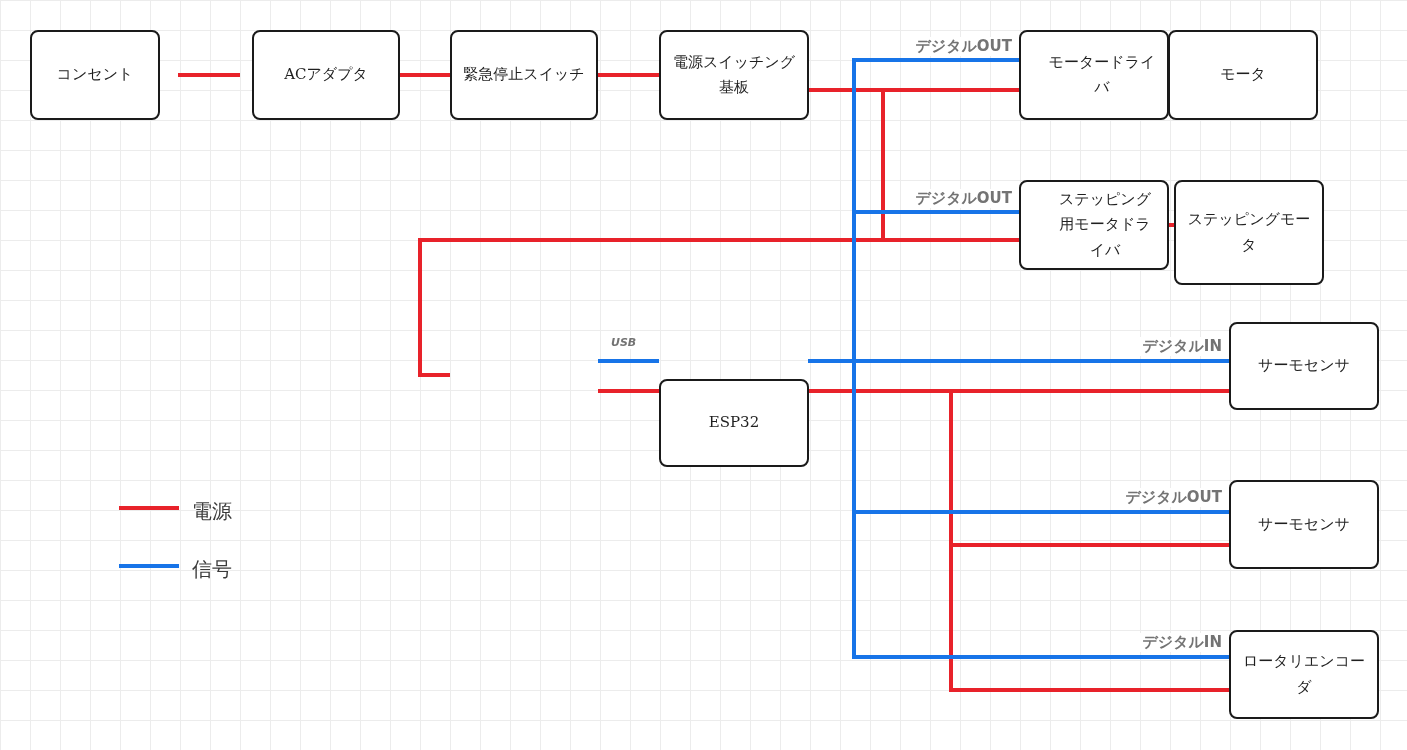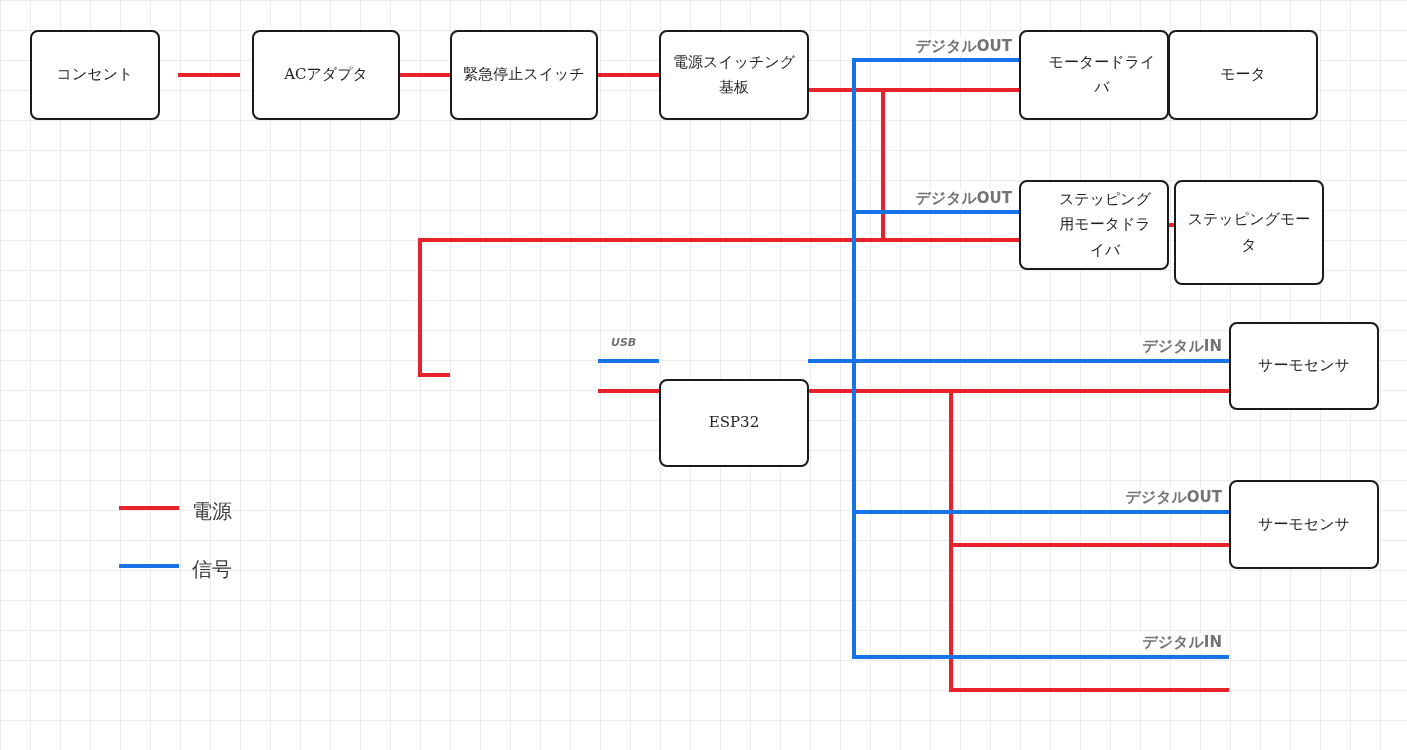--- a/index.html
+++ b/index.html
@@ -120,20 +120,21 @@
   <div class="node" id="n-ac">ACアダプタ</div>
   <div class="node" id="n-psw">電源スイッチング基板</div>
   <div class="node" id="n-estop">緊急停止スイッチ</div>
   <div class="node" id="n-mdrv">モータードライバ</div>
   <div class="node" id="n-motor">モータ</div>
   <div class="node" id="n-sdrv">ステッピング用モータドライバ</div>
   <div class="node" id="n-smotor">ステッピングモータ</div>
   <div class="node" id="n-esp32">ESP32</div>
   <div class="node" id="n-thermo">サーモセンサ</div>
   <div class="node" id="n-heater">サーモセンサ</div>
+  <div class="node" id="n-rotary">ロータリエンコーダ</div>
 
   <div class="edge-label" id="el-mdrv">デジタルOUT</div>
   <div class="edge-label" id="el-sdrv">デジタルOUT</div>
   <div class="edge-label" id="el-usb">USB</div>
   <div class="edge-label" id="el-thermo">デジタルIN</div>
   <div class="edge-label" id="el-heater">デジタルOUT</div>
   <div class="edge-label" id="el-rotary">デジタルIN</div>
 
   <div class="legend-line" id="lg-power-line"></div>
   <div class="legend-label" id="lg-power-label">電源</div>

